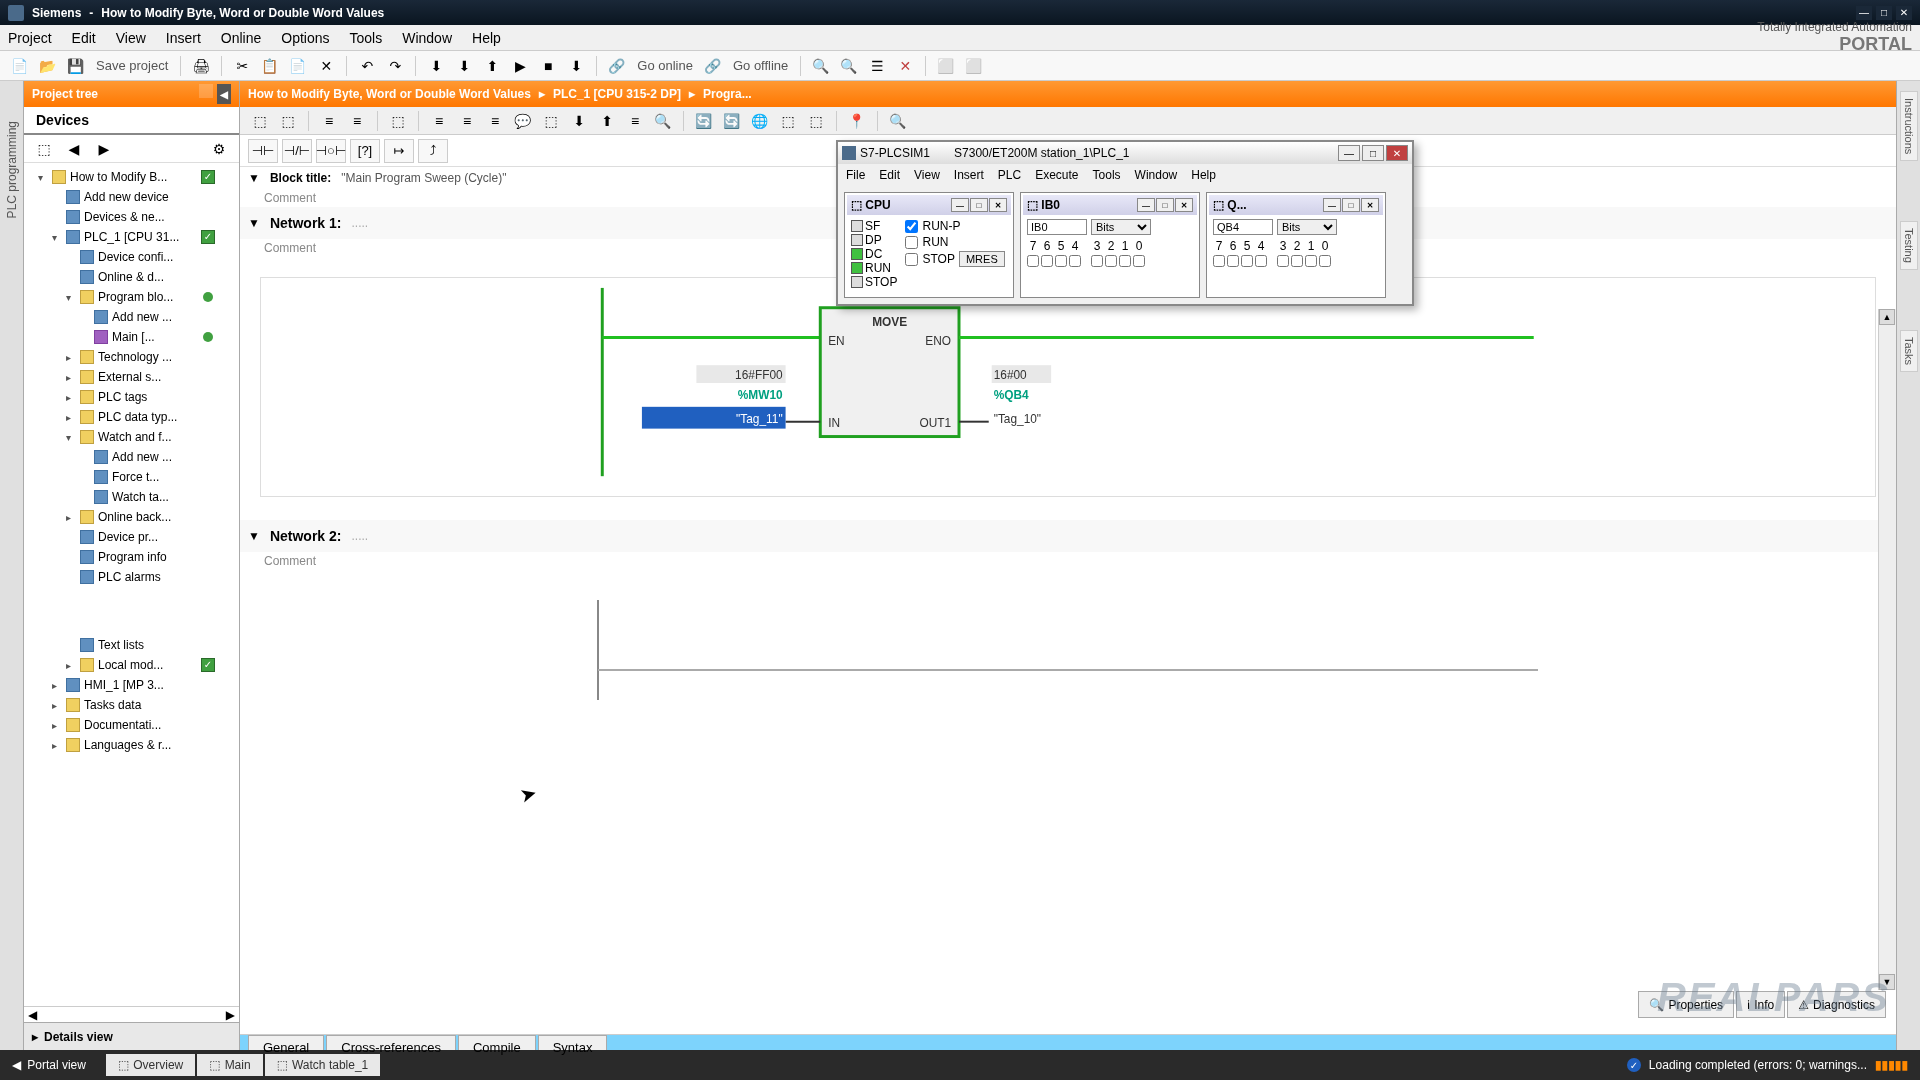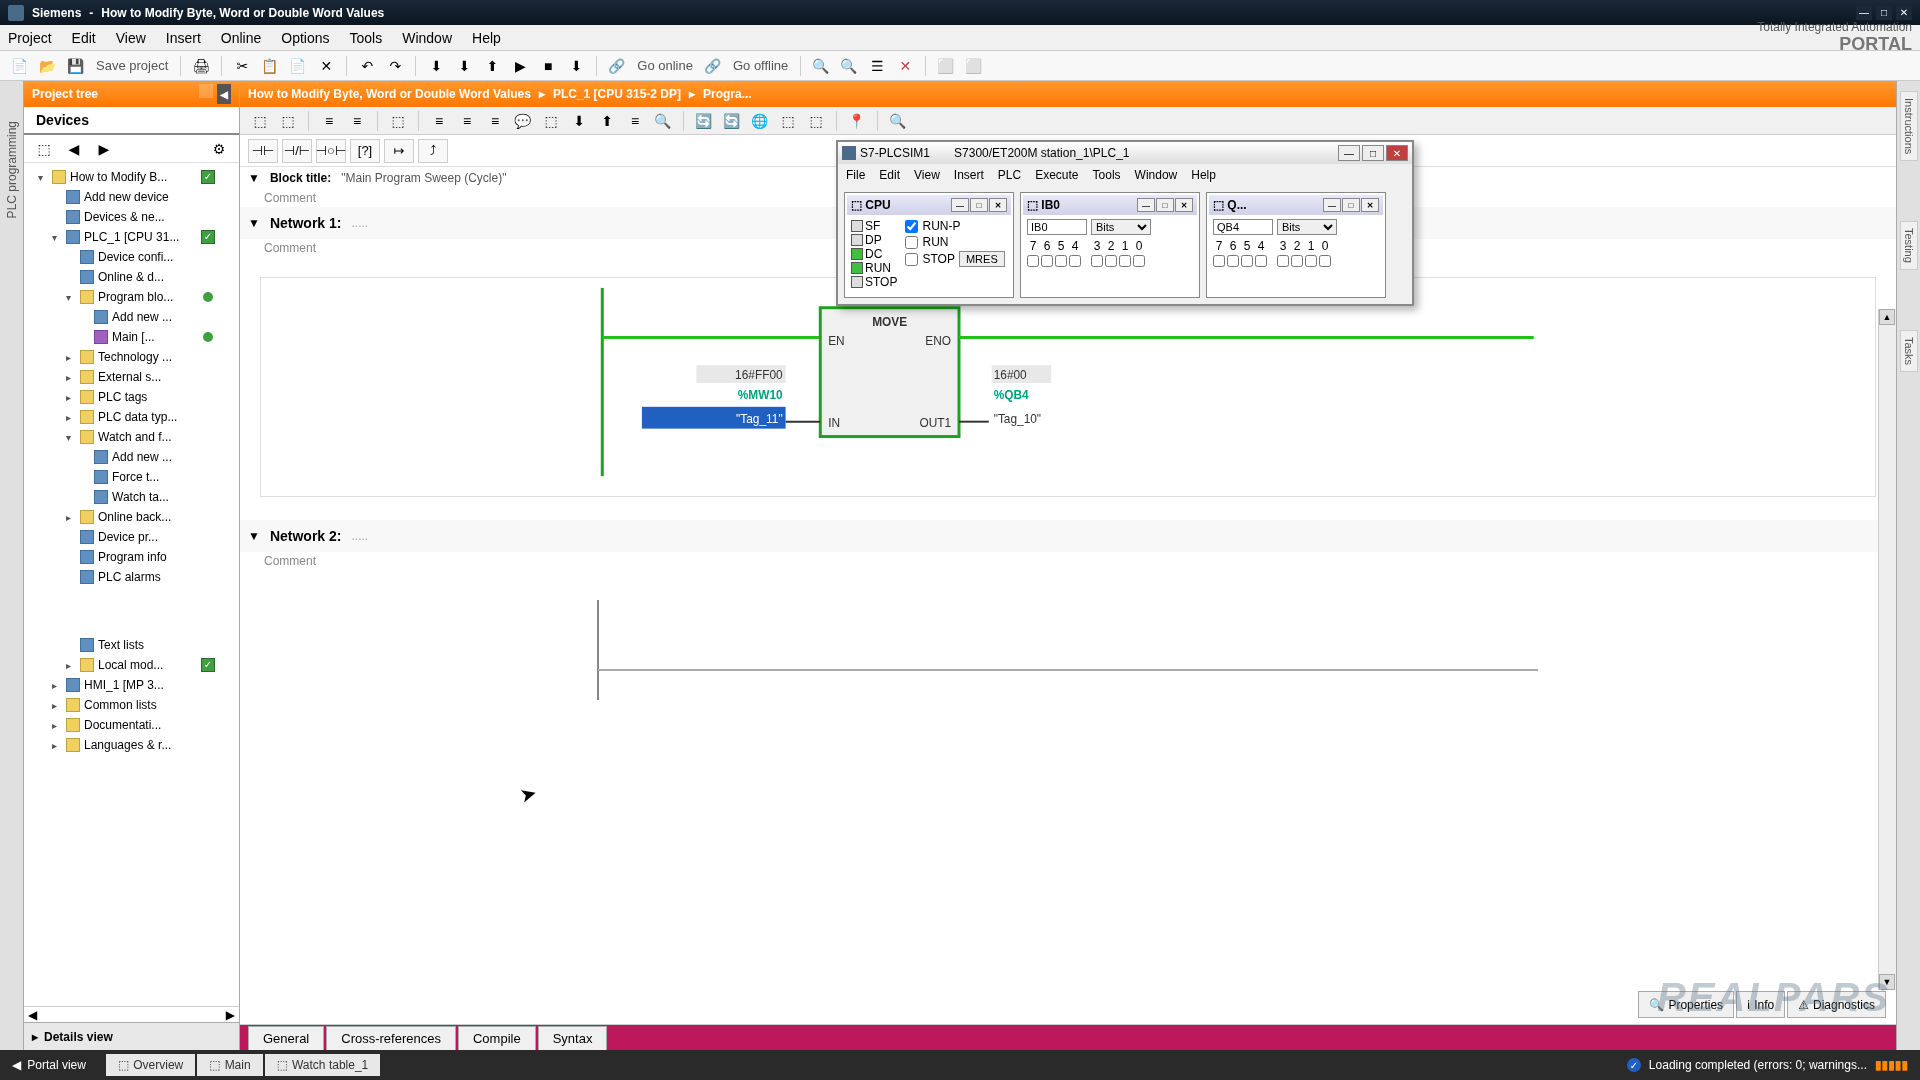--- a/index.html
+++ b/index.html
@@ -65,21 +65,21 @@
 .block-title-label { font-weight: bold; }
 .block-title-value { color: #555; }
 .comment-row { color: #888; padding: 2px 24px; font-size: 12px; }
 
 .network-header { display: flex; align-items: center; padding: 8px; gap: 10px; background: #f8f8f8; }
 .network-label { font-weight: bold; font-size: 14px; }
 .network-body { padding: 20px; position: relative; }
 
 .ladder-svg { width: 100%; height: 220px; border: 1px solid #ddd; }
 
-.bottom-tabs { height: 26px; display: flex; align-items: flex-end; border-top: 1px solid #ccc; background: #be185d; padding: 0 8px; gap: 2px; }
+.bottom-tabs { height: 16px; display: flex; border-top: 1px solid #ccc; background: #7dd3fc; padding: 0 8px; gap: 2px; }
 .b-tab { padding: 4px 14px; background: #f0f0f0; border: 1px solid #aaa; border-bottom: none; font-size: 13px; cursor: pointer; }
 
 .props-bar { position: absolute; right: 10px; bottom: 32px; display: flex; gap: 2px; }
 .props-tab { padding: 4px 10px; background: #f0f0f0; border: 1px solid #aaa; display: flex; align-items: center; gap: 4px; cursor: pointer; }
 
 
 .rightbar { width: 24px; background: #e0e0e0; border-left: 1px solid #aaa; display: flex; flex-direction: column; align-items: center; padding-top: 10px; gap: 60px; }
 .rightbar-text { writing-mode: vertical-lr; font-size: 11px; color: #555; background: #f0f0f0; padding: 6px 2px; border: 1px solid #ccc;}
 
 
@@ -343,21 +343,21 @@
           <span class="status-ok" style="color: white; font-size: 10px; text-align: center;">✓</span>
         </div>
         <div class="tree-item" style="padding-left: 28px;">
           <span class="tree-toggle">▸</span>
           <span class="tree-icon device-icon"></span>
           <span>HMI_1 [MP 3...</span>
         </div>
         <div class="tree-item" style="padding-left: 28px;">
           <span class="tree-toggle">▸</span>
           <span class="tree-icon folder-icon"></span>
-          <span>Common lists</span>
+          <span>Tasks data</span>
         </div>
         <div class="tree-item" style="padding-left: 28px;">
           <span class="tree-toggle">▸</span>
           <span class="tree-icon folder-icon"></span>
           <span>Documentati...</span>
         </div>
         <div class="tree-item" style="padding-left: 28px;">
           <span class="tree-toggle">▸</span>
           <span class="tree-icon folder-icon"></span>
           <span>Languages &amp; r...</span>

